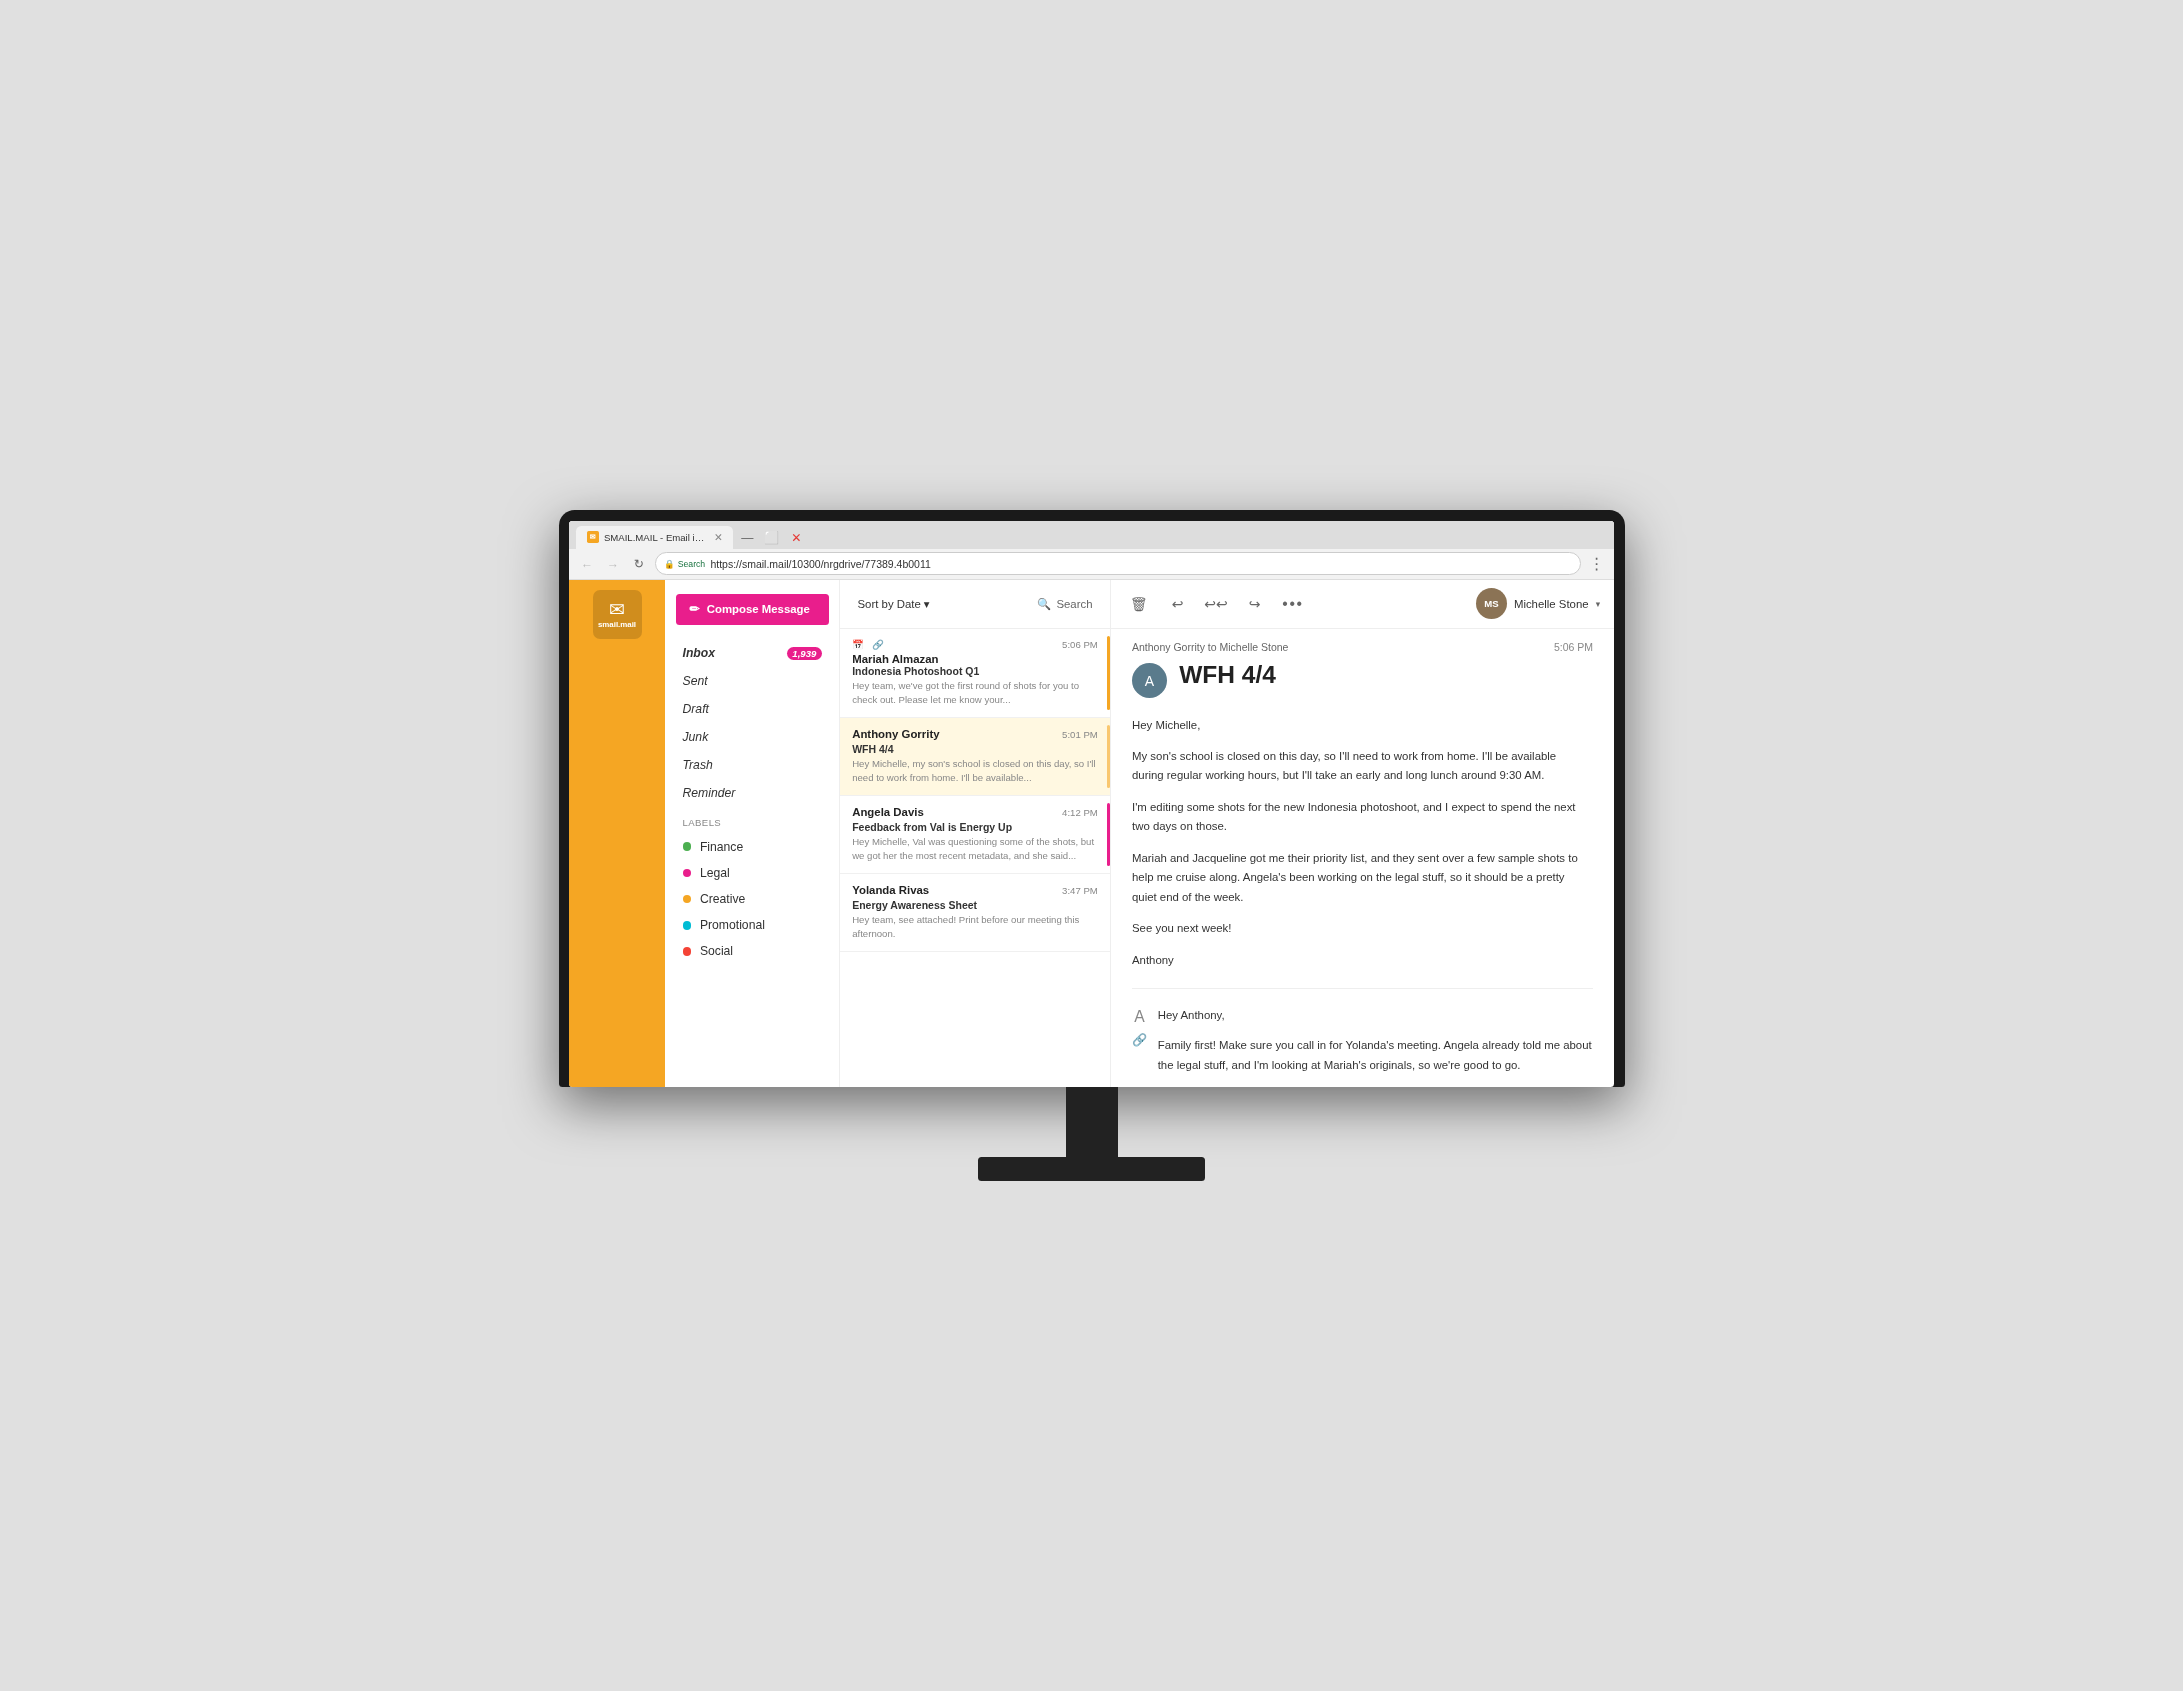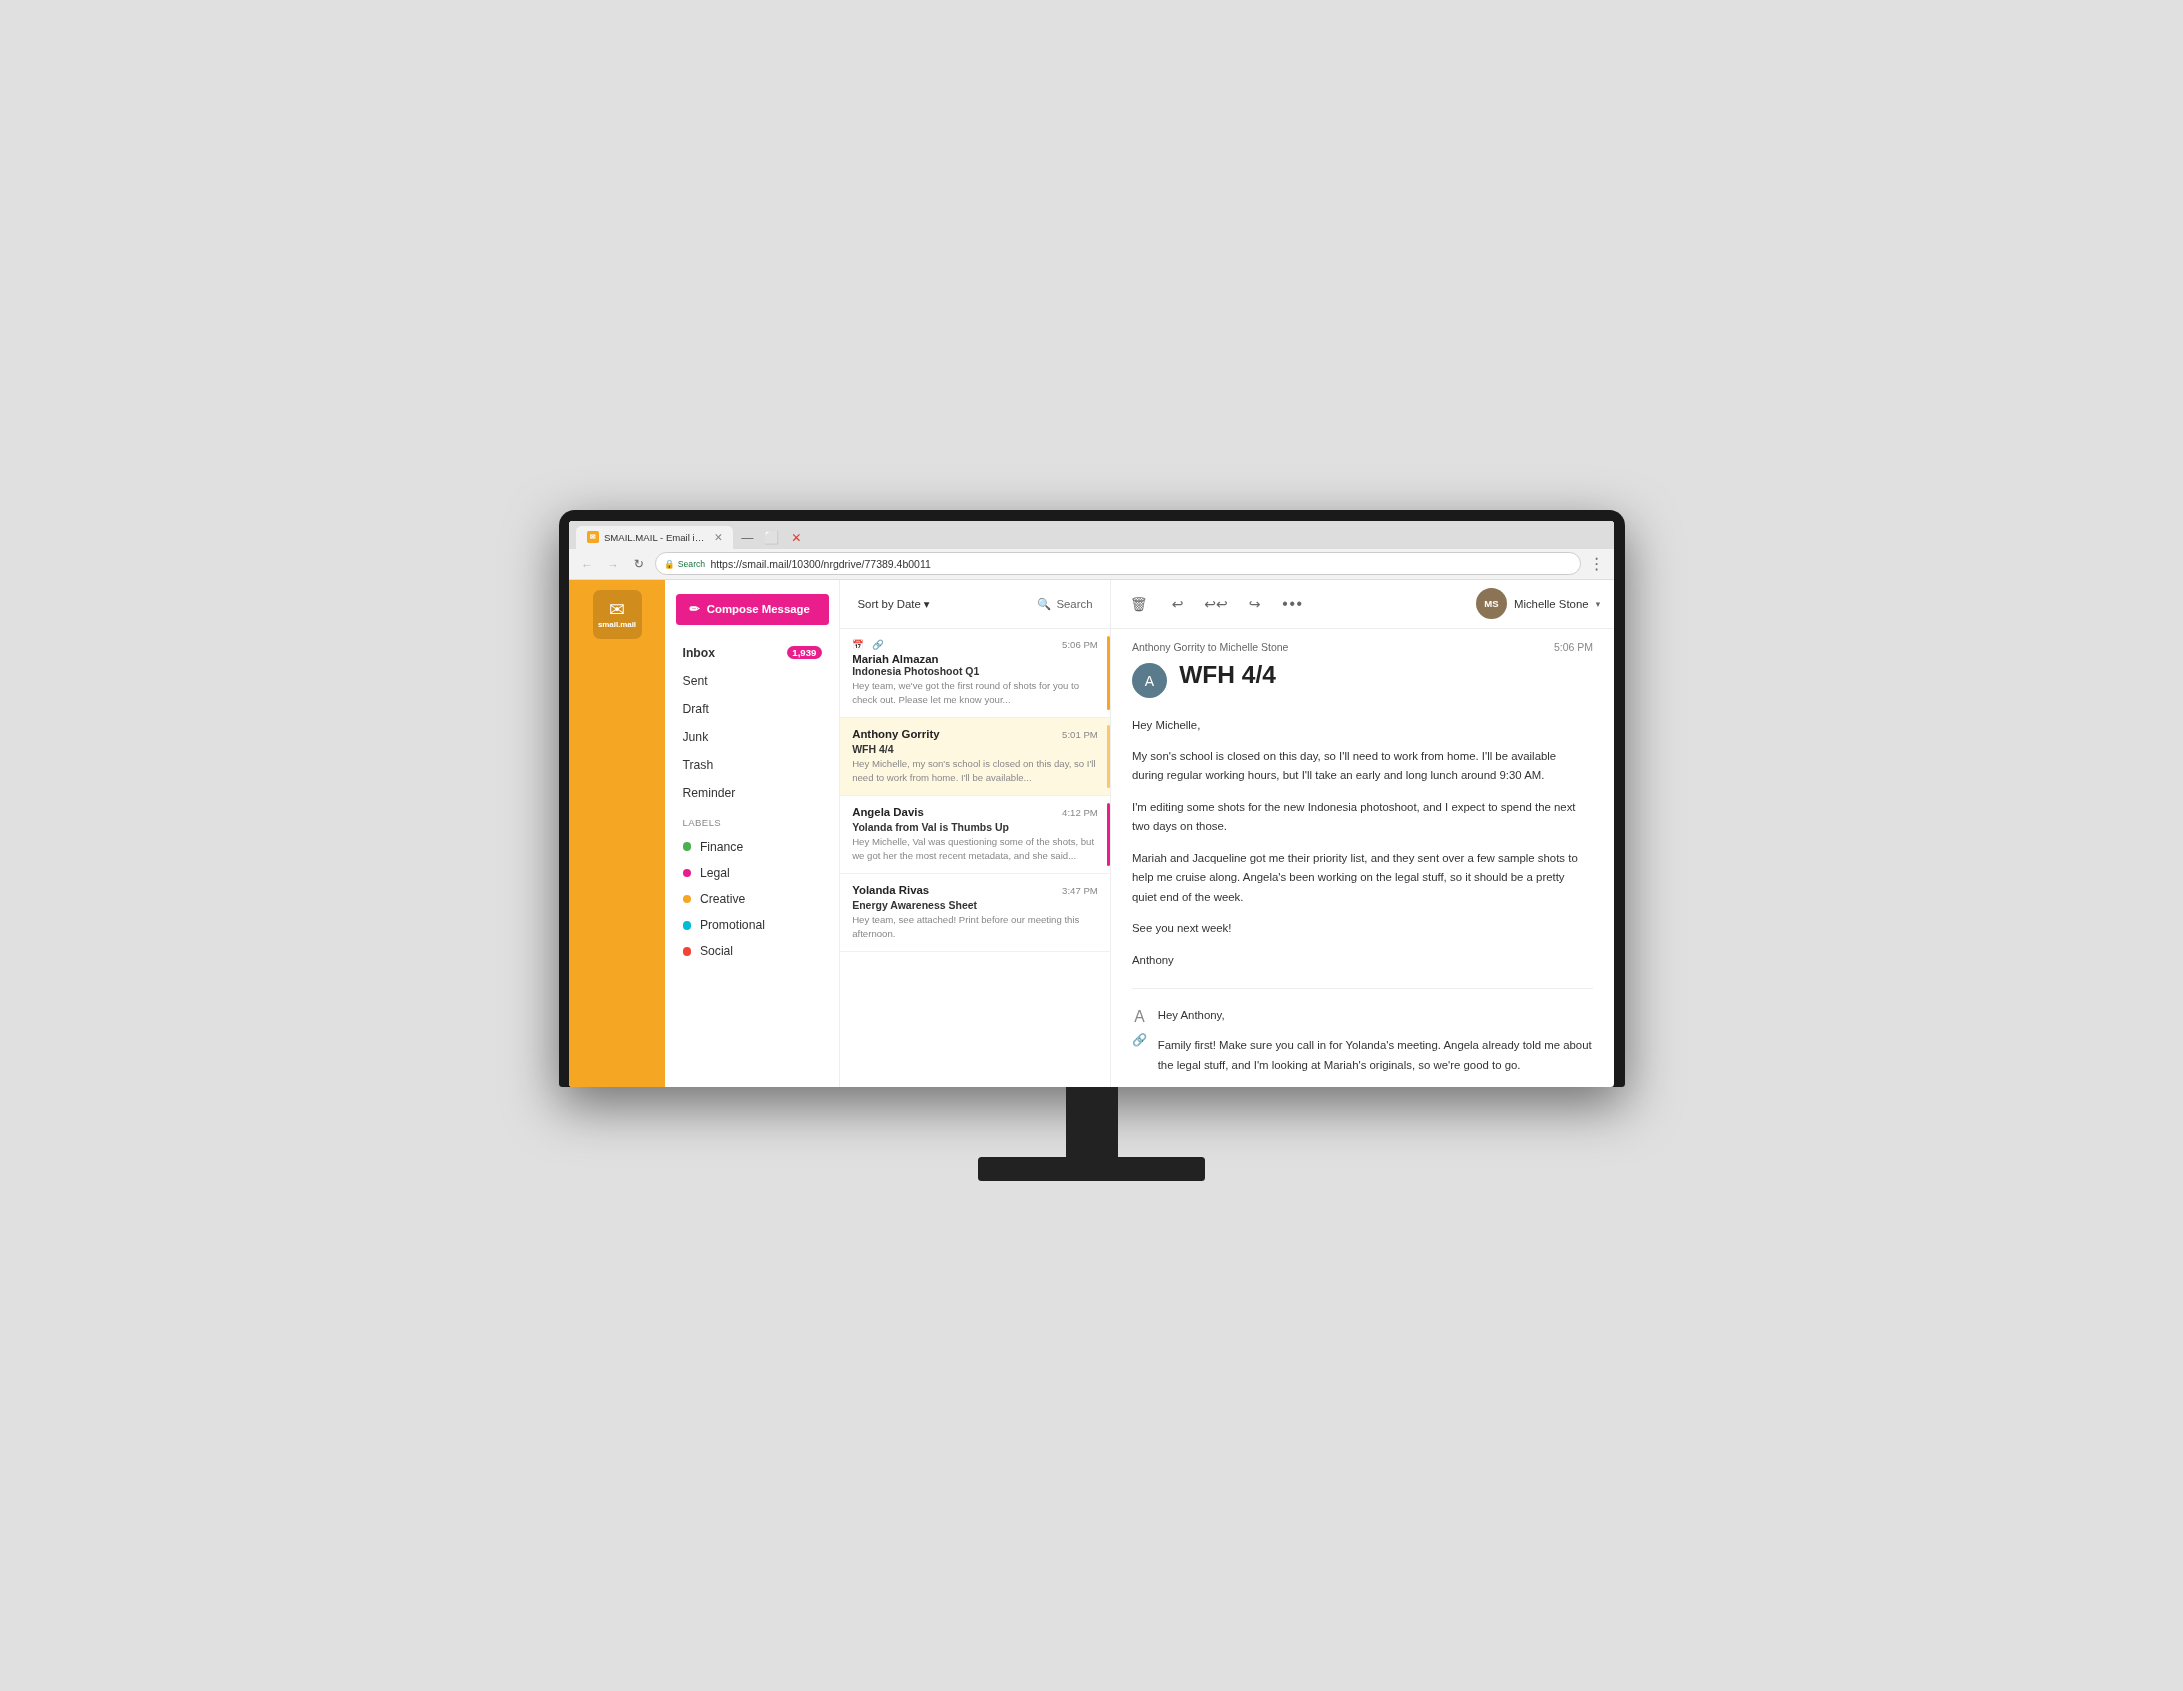--- a/index.html
+++ b/index.html
@@ -214,26 +214,27 @@
       font-size: 11.4px;
       font-weight: 600;
       cursor: pointer;
       width: calc(100% - 21px);
     }
     .compose-icon {
       font-size: 12.2px;
     }
     .nav-item {
       display: flex;
-      align-items: flex-start;
+      align-items: flex-end;
       justify-content: space-between;
       padding: 7px 17.5px;
       font-size: 12.2px;
       color: #333;
       cursor: pointer;
+      font-style: italic;
     }
     .nav-item.active { font-weight: 600; }
     .nav-badge {
       background: #e91e8c;
       color: white;
       font-size: 9.6px;
       font-weight: bold;
       padding: 0.9px 5.2px;
       border-radius: 8.7px;
     }
@@ -627,21 +628,21 @@
               <div class="email-subject">WFH 4/4</div>
               <div class="email-preview">Hey Michelle, my son's school is closed on this day, so I'll need to work from home. I'll be available...</div>
               <div class="email-priority-bar priority-yellow"></div>
             </div>
 
             <div class="email-item">
               <div class="email-item-header">
                 <span class="email-sender">Angela Davis</span>
                 <span class="email-time">4:12 PM</span>
               </div>
-              <div class="email-subject">Yolanda from Val is Thumbs Up</div>
+              <div class="email-subject">Feedback from Val is Energy Up</div>
               <div class="email-preview">Hey Michelle, Val was questioning some of the shots, but we got her the most recent metadata, and she said...</div>
               <div class="email-priority-bar priority-pink"></div>
             </div>
 
             <div class="email-item">
               <div class="email-item-header">
                 <span class="email-sender">Yolanda Rivas</span>
                 <span class="email-time">3:47 PM</span>
               </div>
               <div class="email-subject">Energy Awareness Sheet</div>

